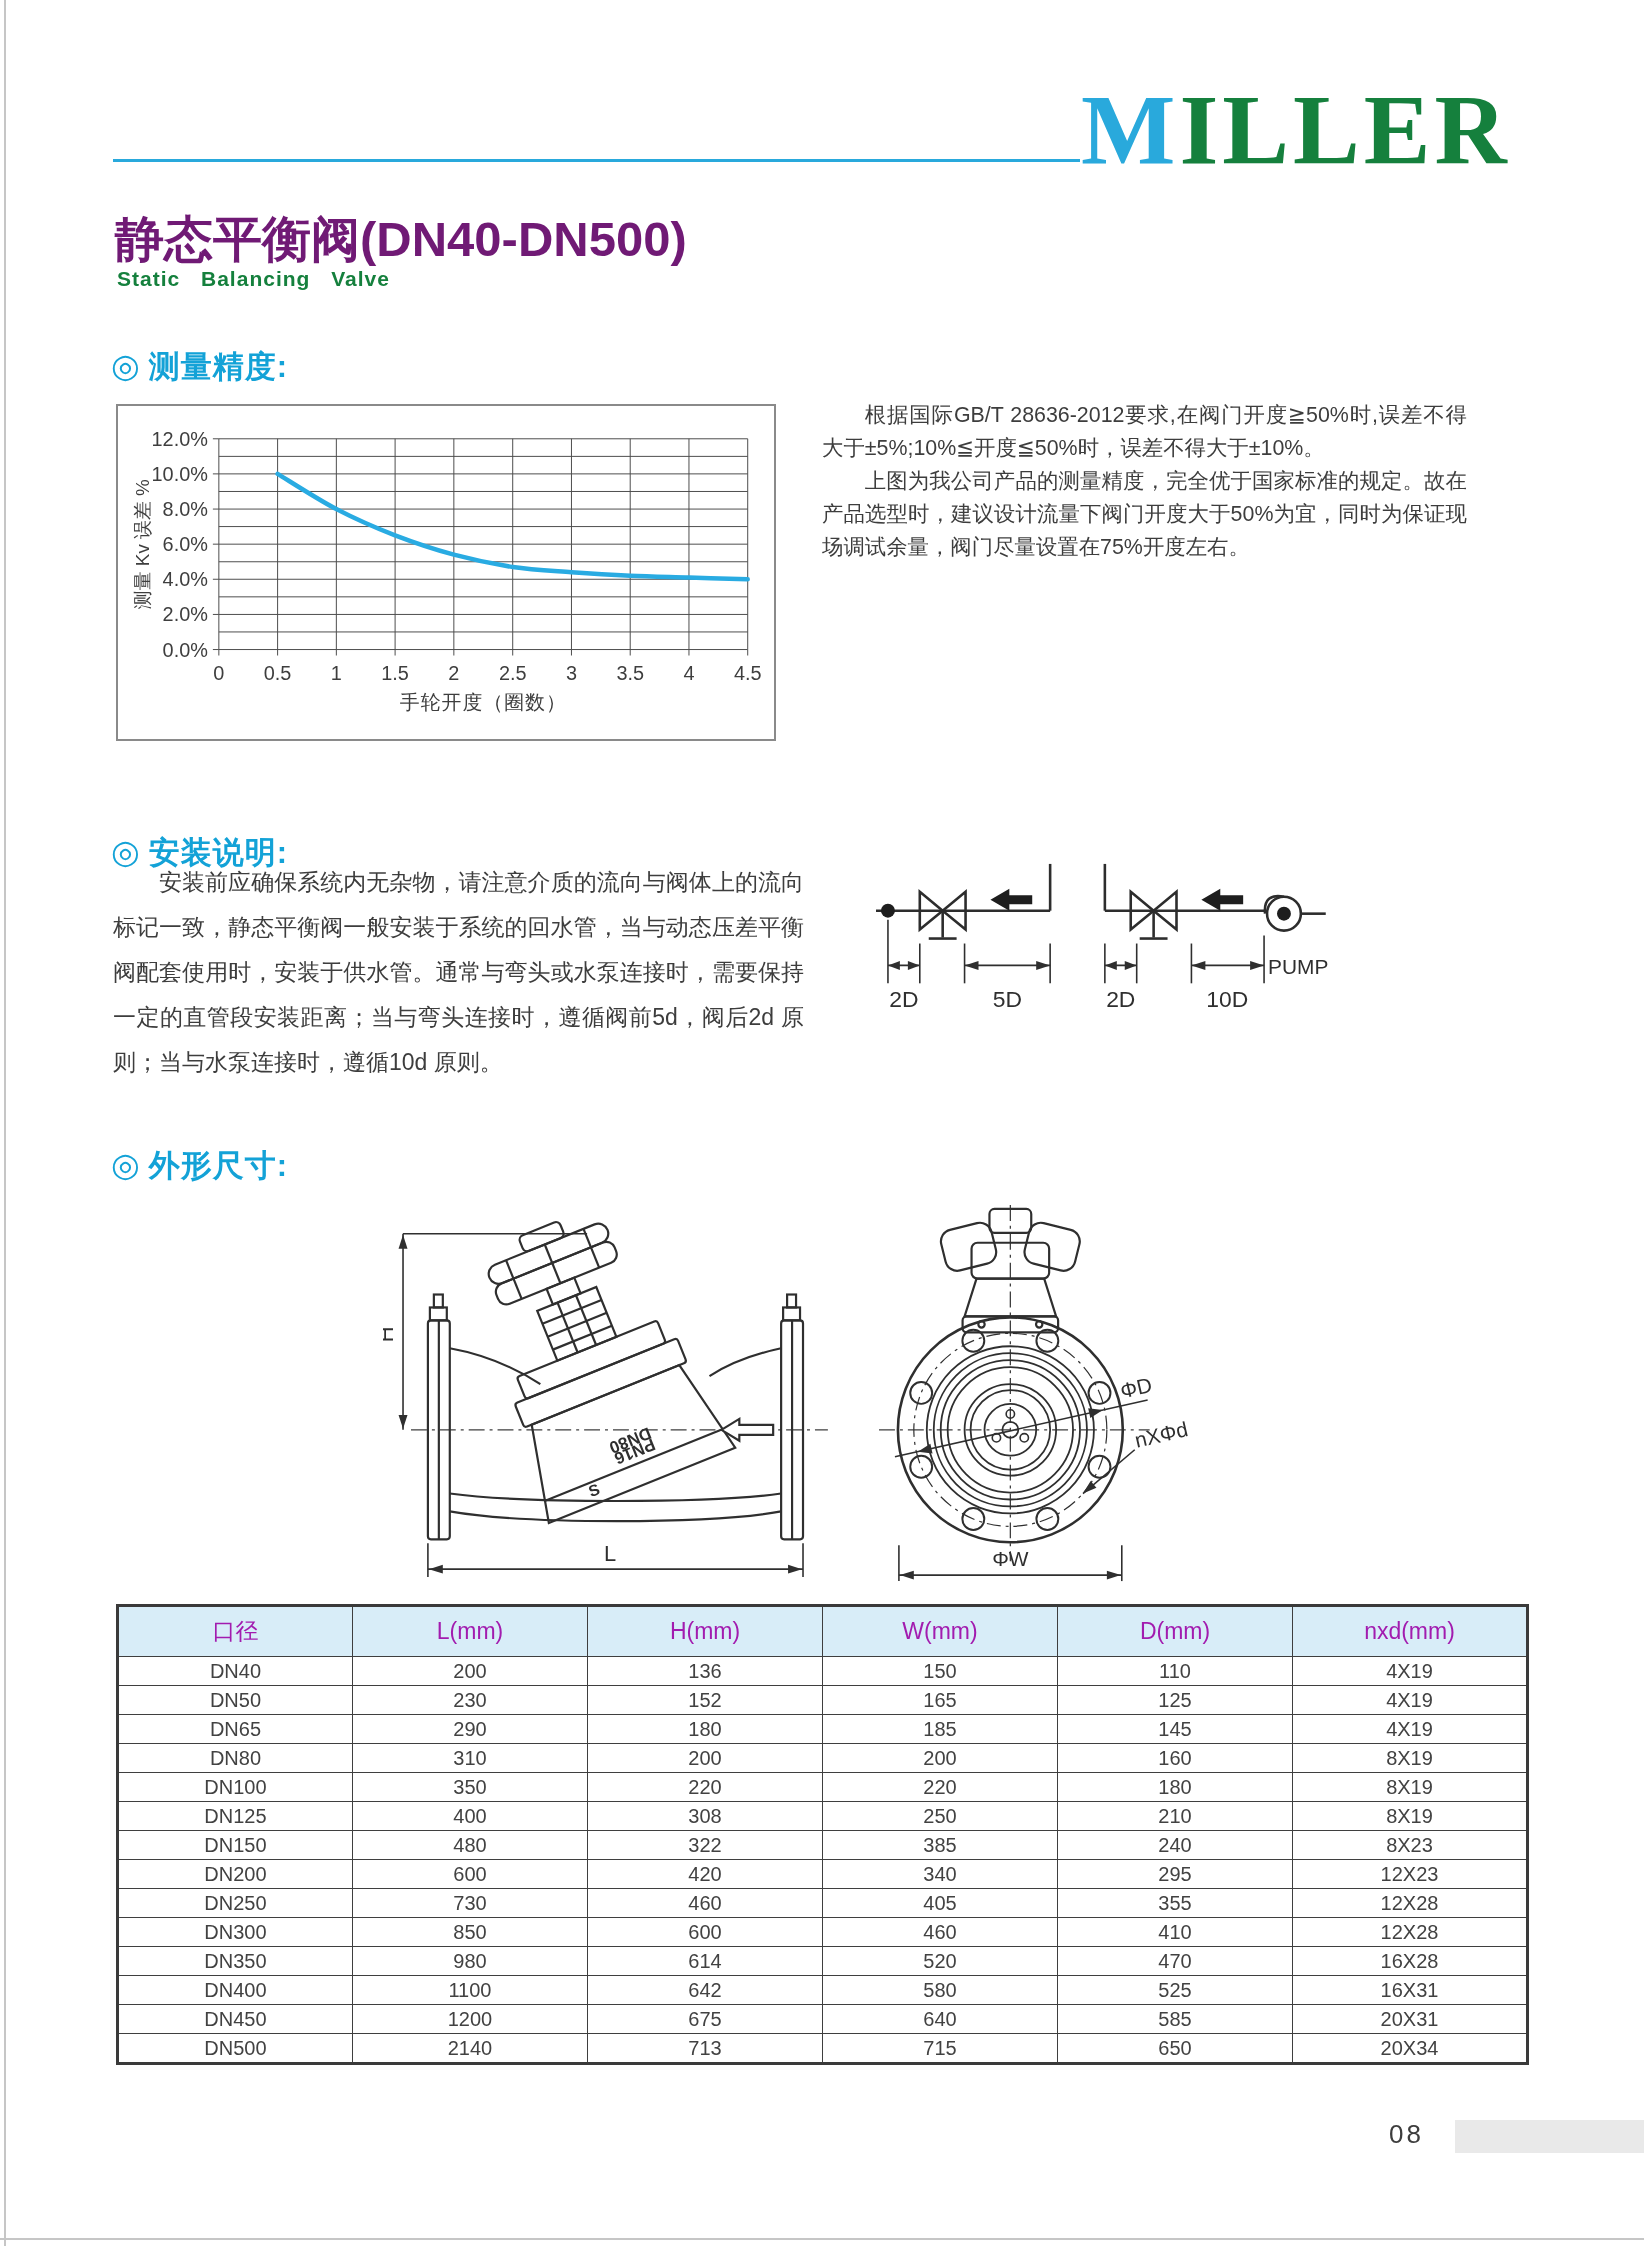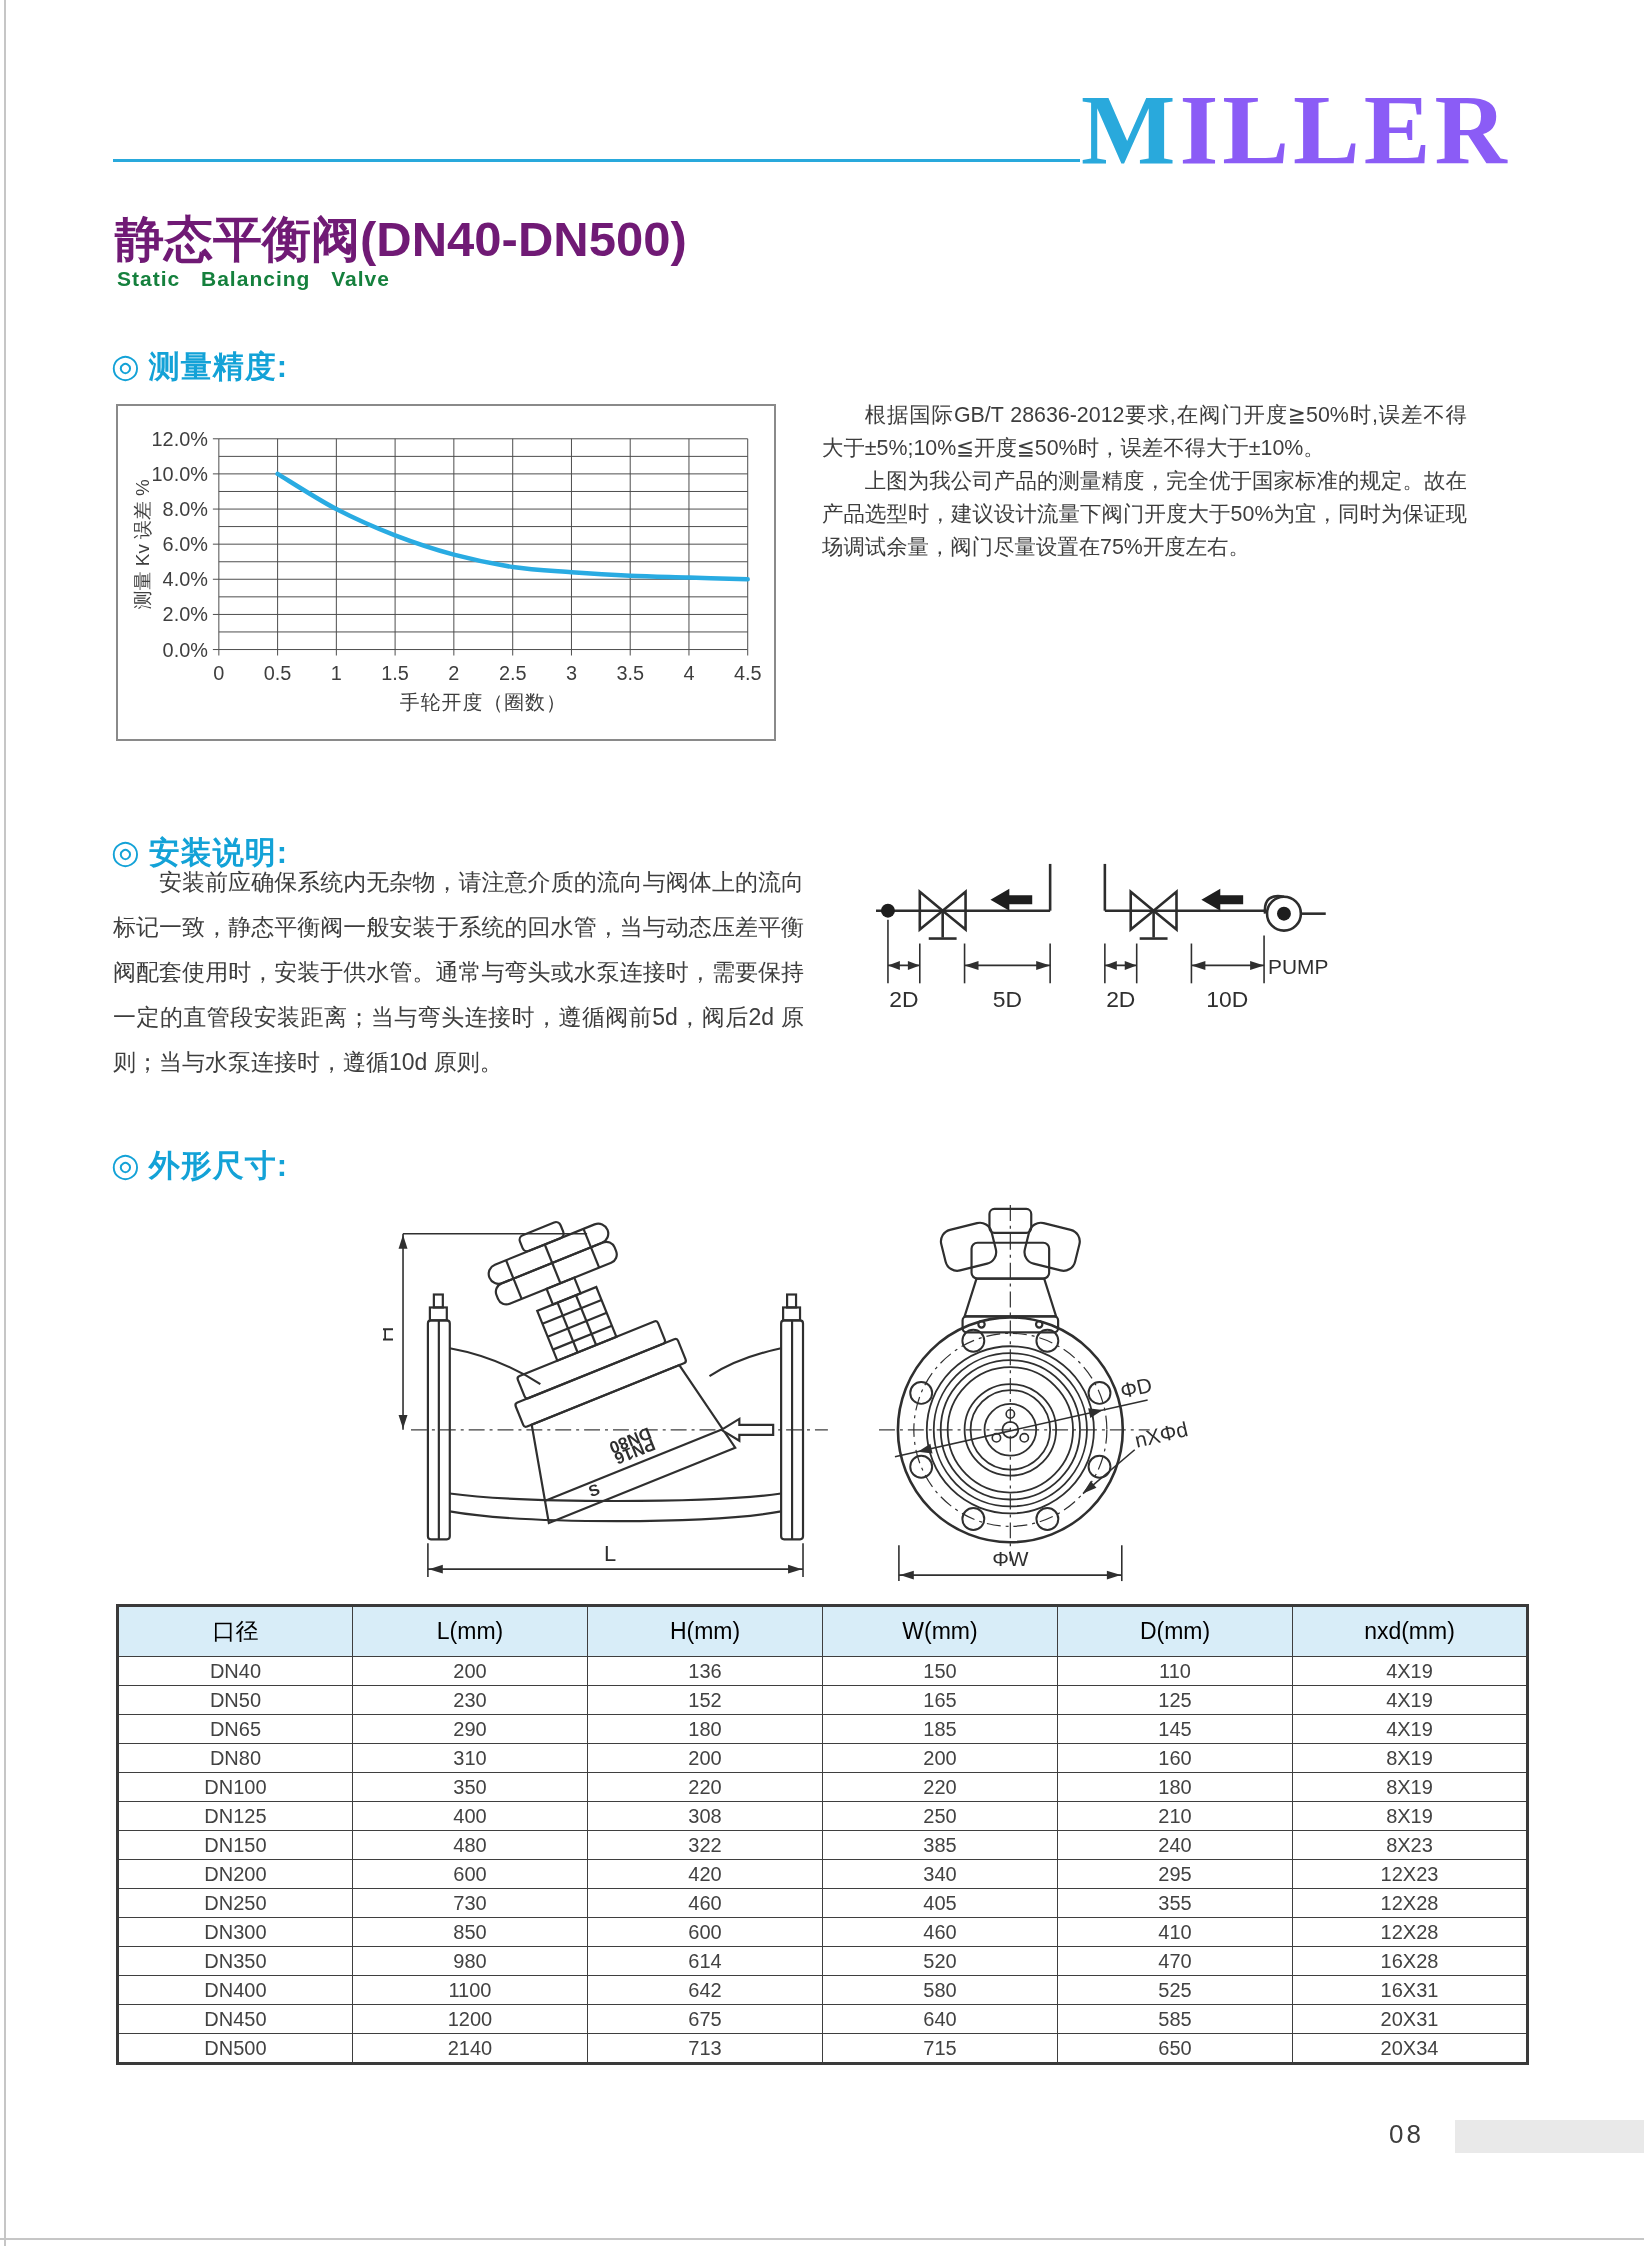--- a/index.html
+++ b/index.html
@@ -6,21 +6,21 @@
   .page{position:relative;width:1645px;height:2247px;background:#ffffff;
         font-family:"Liberation Sans","DejaVu Sans",sans-serif;overflow:hidden;}
   .edge-l{position:absolute;left:4px;top:0;width:2px;height:2247px;background:#c6c6c6;}
   .edge-r{position:absolute;right:0;top:0;width:1px;height:2247px;background:#dedede;}
   .edge-b{position:absolute;left:0;top:2238px;width:1645px;height:2px;background:#c6c6c6;}
 
   .head-rule{position:absolute;left:113px;top:159px;width:967px;height:3px;background:#29a9dc;}
   .logo{position:absolute;left:1081px;top:78px;font-family:"Liberation Serif","DejaVu Serif",serif;
         font-size:100px;font-weight:bold;letter-spacing:4px;line-height:103px;white-space:nowrap;}
   .logo-m{color:#29a9dc;}
-  .logo-rest{color:#8b5cf6;}
+  .logo-rest{color:#15803d;}
 
   .title-cn{position:absolute;left:115px;top:207px;font-size:49px;font-weight:bold;color:#701a75;margin:0;white-space:nowrap;}
   .title-en{position:absolute;left:117px;top:267px;font-size:21px;font-weight:bold;color:#15803d;margin:0;
             word-spacing:14px;letter-spacing:1px;white-space:nowrap;}
 
   .sec-head{position:absolute;left:111px;color:#13a2d7;font-size:31px;font-weight:bold;letter-spacing:1px;white-space:nowrap;}
   .sec-head .bullet{font-weight:normal;font-size:33px;margin-right:8px;}
   .head-accuracy{top:346px;text-align:right;}
   .head-install{top:812px;margin-top:20px;}
   .head-dims{top:1145px;}
@@ -31,21 +31,21 @@
 
   .install-text{position:absolute;left:113px;top:860px;width:691px;font-size:23px;line-height:45px;color:#3d3d3d;
                 text-align:justify;text-indent:2em;margin:0;}
   .install-svg{position:absolute;left:858px;top:848px;width:637px;height:199px;}
 
   .draw-left{position:absolute;left:383px;top:1199px;width:448px;height:398px;}
   .draw-right{position:absolute;left:851px;top:1199px;width:458px;height:398px;}
 
   .dim-table{position:absolute;left:116px;top:1604px;width:1413px;border-collapse:collapse;table-layout:fixed;
              border:3px solid #3a3a3a;}
-  .dim-table th{height:49px;background:#d8edf8;font-size:23px;font-weight:normal;color:#000000;border:1.6px solid #3f3f3f;padding:0;}
+  .dim-table th{height:49px;background:#d8edf8;font-size:23px;font-weight:normal;color:#a21caf;border:1.6px solid #3f3f3f;padding:0;}
   .dim-table td{height:28px;font-size:20px;color:#424242;text-align:center;border:1.6px solid #3f3f3f;padding:0;}
 
   .page-num{position:absolute;left:1389px;top:2119px;font-size:26px;color:#3d3d3d;letter-spacing:3px;text-align:right;}
   .footer-bar{position:absolute;left:1455px;top:2120px;width:190px;height:33px;background:#e9e9e9;}
 
   svg text{font-family:"Liberation Sans","DejaVu Sans",sans-serif;}
   .cl{stroke:#3f3f3f;stroke-width:1.3;stroke-dasharray:16 5 3 5;fill:none;}
   .dim line{stroke:#2f2f2f;stroke-width:1.6;}
   .dim polygon{fill:#2f2f2f;stroke:none;}
   .dim text{fill:#2f2f2f;}

